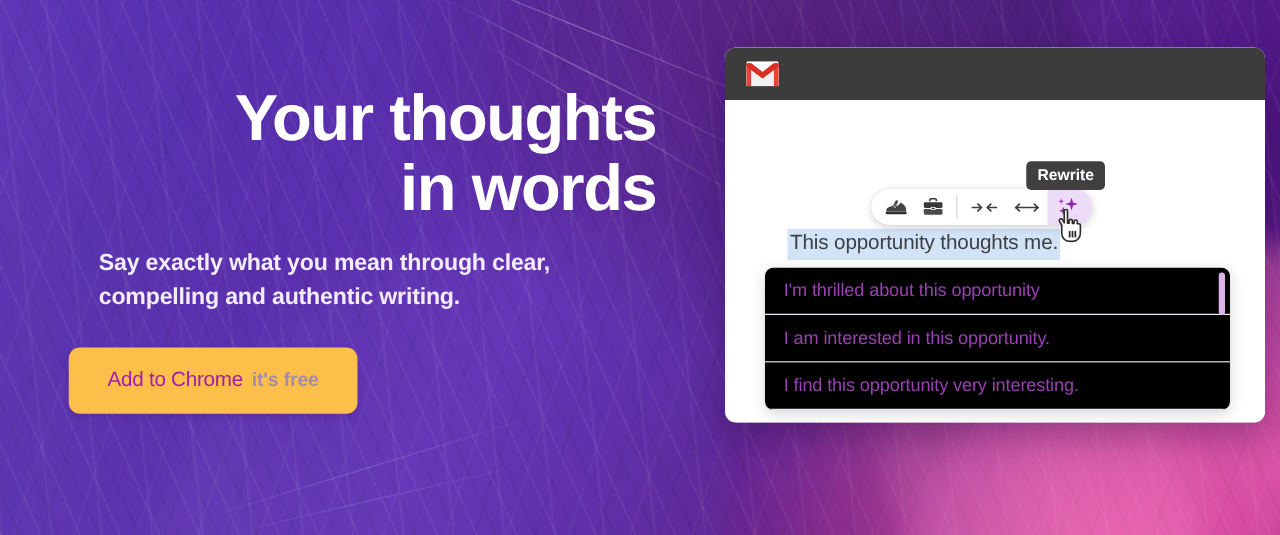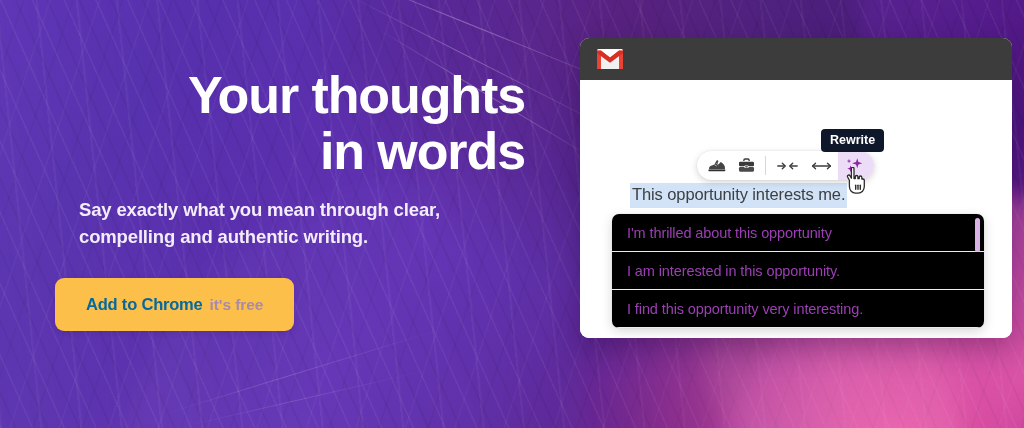--- a/index.html
+++ b/index.html
@@ -116,23 +116,23 @@
     align-items:baseline;
     gap:7px;
     background:#fcbf49;
     border:none;
     border-radius:9px;
     padding:17px 31px;
     cursor:pointer;
     box-shadow:0 2px 6px rgba(40,0,60,0.14);
   }
   #cta .cta-main {
-    color:#0369a1;
+    color:#a21caf;
     font-size:16.5px;
-    font-weight:bold;
+    font-weight:normal;
     letter-spacing:-0.2px;
     white-space:nowrap;
   }
   #cta .cta-sub {
     color:#a88aad;
     font-size:15.5px;
     font-weight:bold;
     letter-spacing:-0.1px;
     white-space:nowrap;
   }
@@ -160,21 +160,21 @@
   #mock-body {
     position:relative;
     height:258px;
     background:#ffffff;
   }
 
   
   #rewrite-tooltip {
     position:absolute;
     left:241px; top:49px;
-    background:#0f172a;
+    background:#404040;
     color:#ffffff;
     font-size:12.5px;
     font-weight:bold;
     padding:4px 9px 5px;
     border-radius:4px;
     white-space:nowrap;
     z-index:14;
   }
 
   
@@ -393,21 +393,21 @@
         <svg width="22" height="27" viewBox="0 0 22 27" aria-hidden="true">
           <path d="M7.4 1.6 C7.4 0.9 8 0.4 8.7 0.4 C9.4 0.4 10 0.9 10 1.6 L10 11.6 L11.3 11.6 L11.3 9.7 C11.3 9 11.9 8.5 12.6 8.5 C13.3 8.5 13.9 9 13.9 9.7 L13.9 11.7 L15.2 11.7 L15.2 10.2 C15.2 9.5 15.8 9 16.5 9 C17.2 9 17.8 9.5 17.8 10.2 L17.8 12 L19 12 C19.7 12 20.3 12.5 20.3 13.2 L20.3 19.6 C20.3 23.3 17.6 26.1 14.2 26.1 L11.5 26.1 C8.1 26.1 5.4 23.3 5.4 19.6 L5.4 13.2 L3.6 10 C3.2 9.3 3.5 8.5 4.2 8.2 C4.8 7.9 5.6 8.1 5.9 8.7 L7.4 11.2 Z" fill="#ffffff" stroke="#2b2b2b" stroke-width="1.3" stroke-linejoin="round"></path>
           <g fill="#2b2b2b">
             <rect x="11.0" y="17.6" width="1.4" height="5.4" rx="0.7"></rect>
             <rect x="13.3" y="17.6" width="1.4" height="5.4" rx="0.7"></rect>
             <rect x="15.6" y="17.6" width="1.4" height="5.4" rx="0.7"></rect>
           </g>
         </svg>
       </span>
 
-      <div id="selected-text">This opportunity interests me.</div>
+      <div id="selected-text">This opportunity thoughts me.</div>
 
       <div id="suggestions">
         <div class="suggestion">I'm thrilled about this opportunity</div>
         <div class="suggestion">I am interested in this opportunity.</div>
         <div class="suggestion">I find this opportunity very interesting.</div>
 
         <div id="sugg-scroll-track">
           <div id="sugg-scroll-thumb"></div>
         </div>
       </div>

